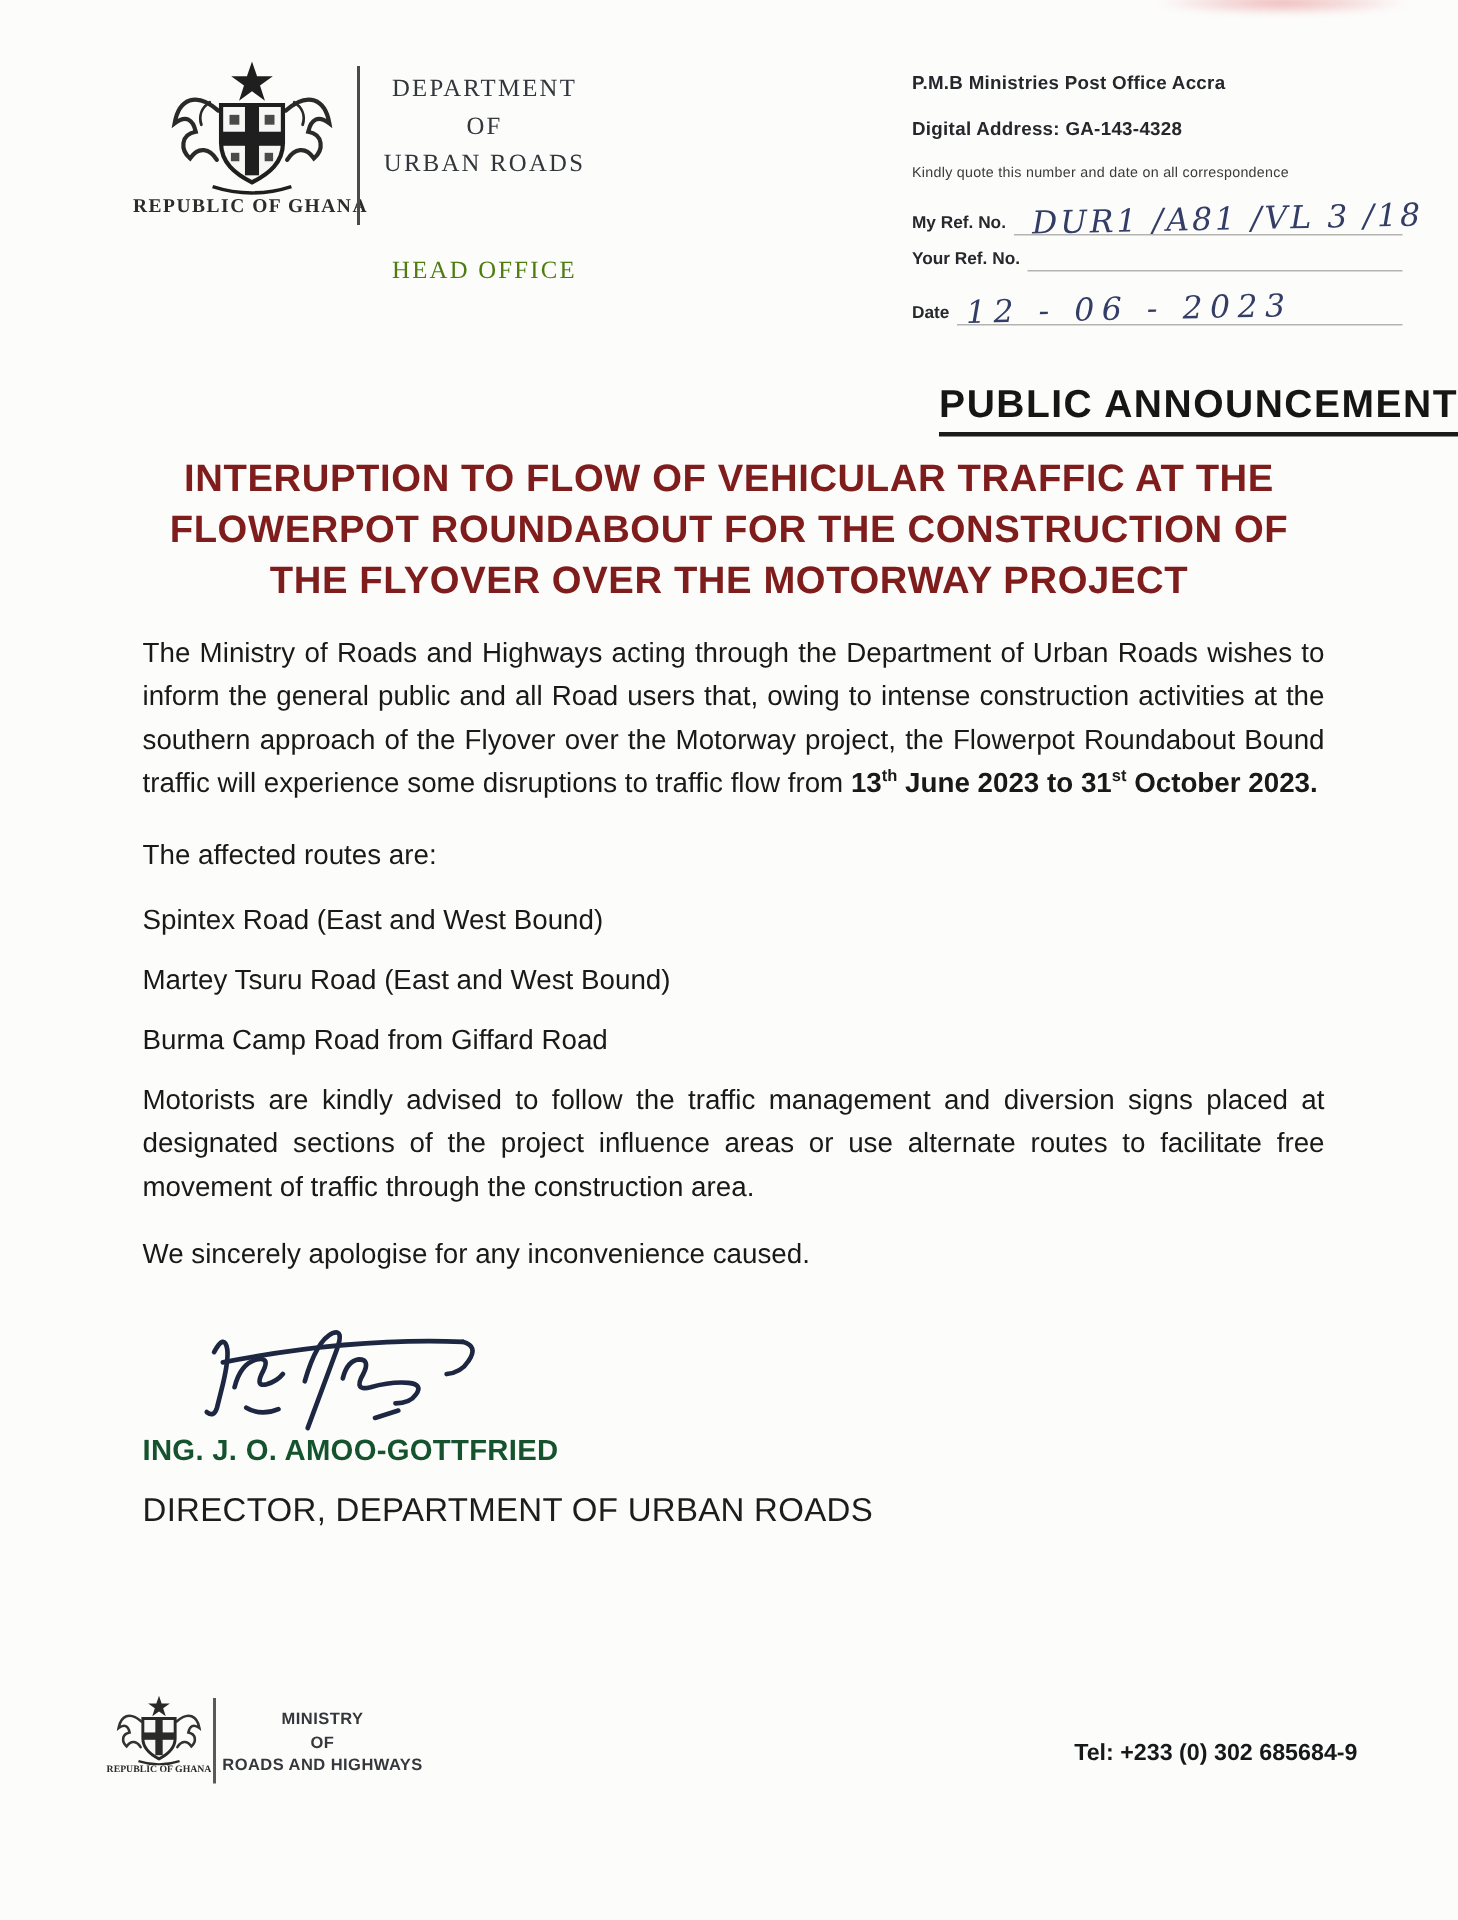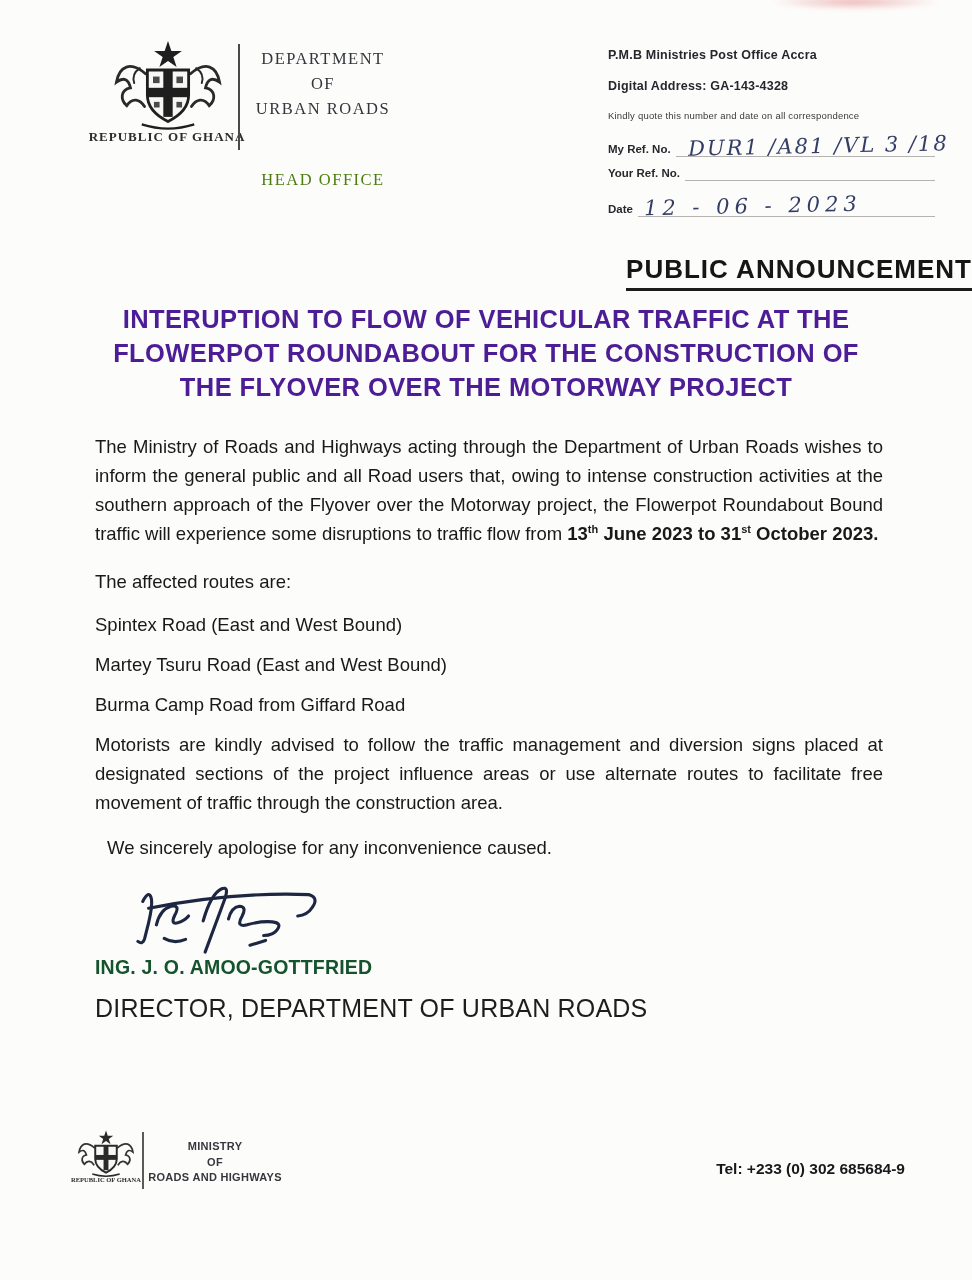--- a/index.html
+++ b/index.html
@@ -47,34 +47,34 @@
   }
   .handwriting.date{letter-spacing:5px;left:6px;}
   
   .title-wrap{position:absolute;top:254px;left:0;width:100%;text-align:right;}
   .doc-title{
     display:inline-block;font-size:26px;font-weight:bold;letter-spacing:1px;color:#161616;
     border-bottom:3.5px solid #1b1b1b;padding-bottom:3px;
   }
   .heading{
     position:absolute;top:302px;left:88px;width:796px;text-align:center;
-    font-size:25.5px;font-weight:bold;line-height:34px;letter-spacing:.4px;color:#4c1d95;
+    font-size:25.5px;font-weight:bold;line-height:34px;letter-spacing:.4px;color:#7f1d1d;
   }
   
   .content{position:absolute;left:95px;top:416px;width:788px;font-size:18.5px;line-height:29px;color:#191919;}
-  .para{text-align:justify;margin:16px 0 19px 0;}
+  .para{text-align:justify;margin:4px 0 19px 0;}
   .intro-line{margin:0 0 14px 0;}
   .route-line{margin:0 0 11px 0;}
   .para2{margin:8px 0 16px 0;}
-  .apology-line{margin:12px;}
+  .apology-line{margin:0;}
   sup{font-size:11px;line-height:0;}
   
   .signature{position:absolute;left:122px;top:878px;width:215px;height:78px;}
   .signatory-name{position:absolute;left:95px;top:956px;font-size:19.5px;font-weight:bold;letter-spacing:.2px;color:#14532d;}
-  .signatory-title{position:absolute;left:95px;top:994px;font-size:25px;color:#1d1d1d;letter-spacing:.2px;}
+  .signatory-title{position:absolute;left:95px;top:994px;font-size:22px;color:#1d1d1d;letter-spacing:.2px;}
   
   .crest-footer{position:absolute;left:74px;top:1130px;width:64px;height:47px;}
   .republic-footer{
     position:absolute;left:58px;top:1176px;width:96px;text-align:center;
     font-family:"Liberation Serif",serif;font-weight:bold;font-size:6.5px;color:#2c2c2c;white-space:nowrap;
   }
   .footer-divider{position:absolute;left:142px;top:1132px;width:1.5px;height:57px;background:#5a5a5a;}
   .ministry-block{
     position:absolute;left:147px;top:1139px;width:136px;text-align:center;
     font-size:11px;font-weight:bold;line-height:15.5px;letter-spacing:.3px;color:#35373c;

